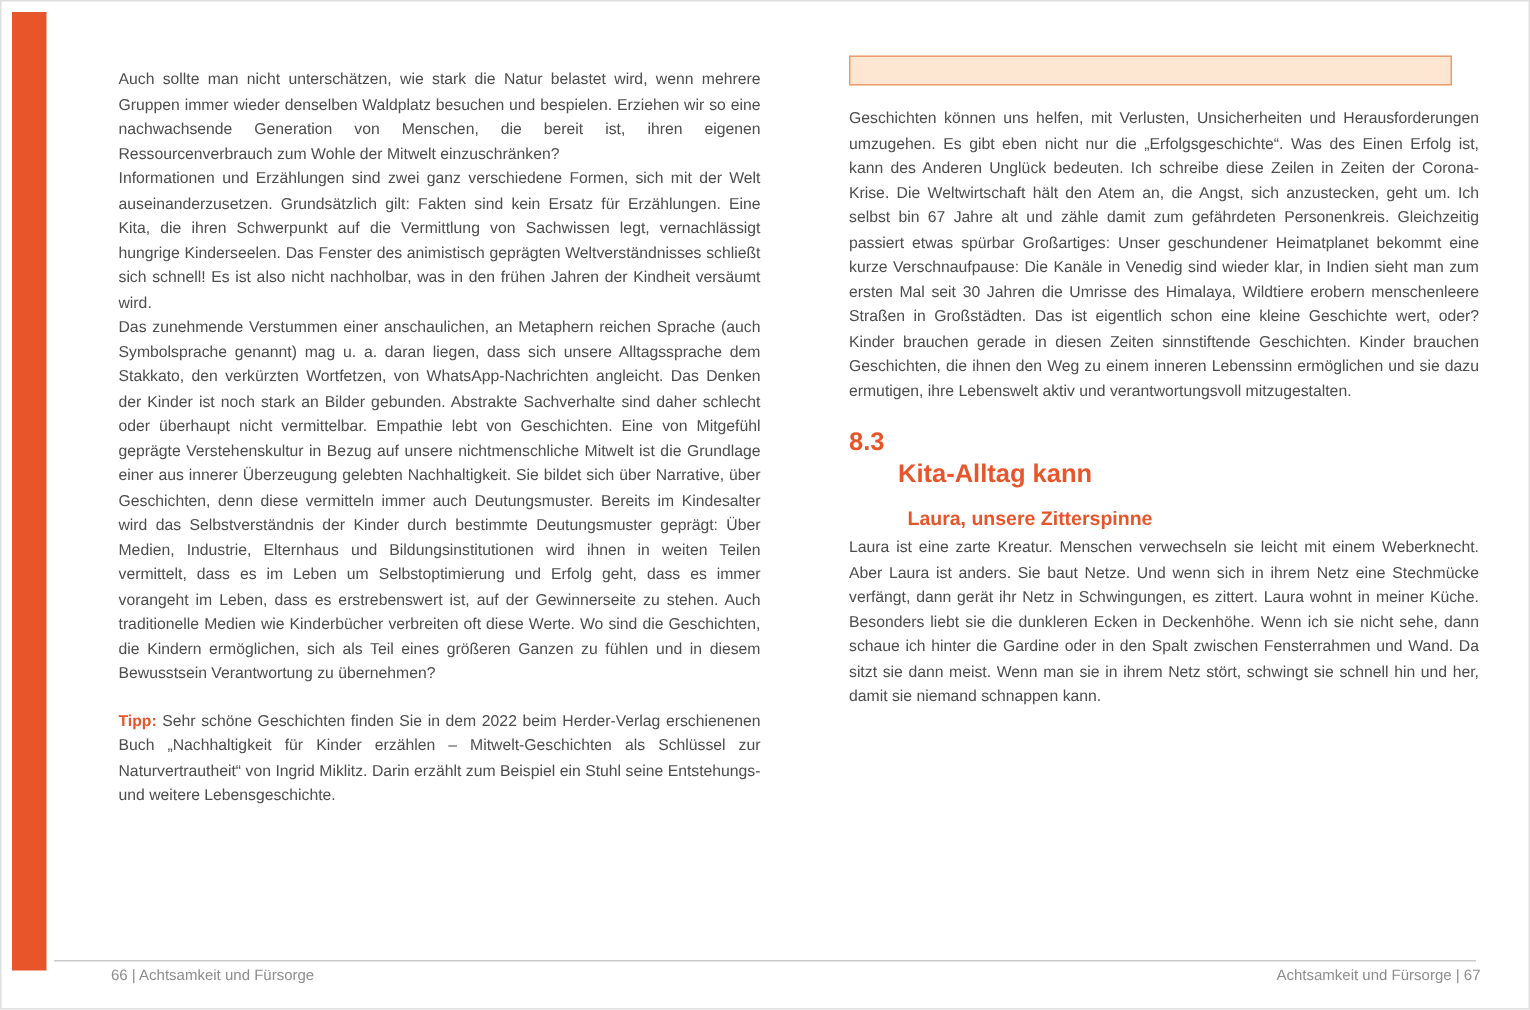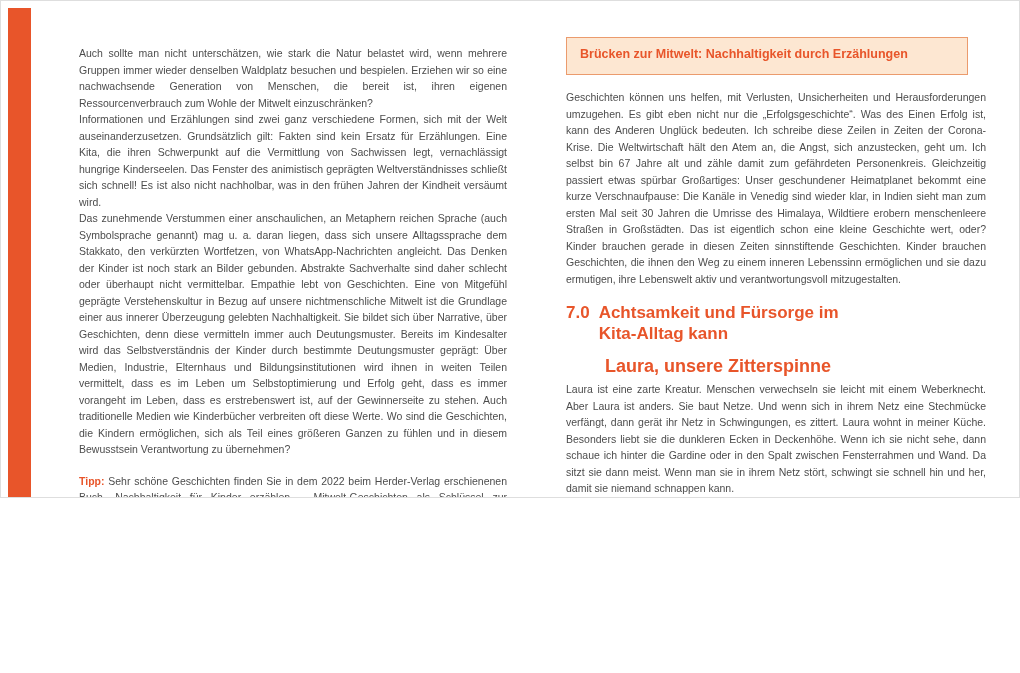--- a/index.html
+++ b/index.html
@@ -6,36 +6,36 @@
       --accent:#e8552a;
       --box-bg:#fde7d2;
       --box-border:#eb9b6d;
       --text:#4c4c4c;
       --muted:#8d8d8d;
       --rule:#c9c9c9;
     }
     *{box-sizing:border-box;}
     html,body{margin:0;padding:0;}
     body{background:#ffffff;font-family:"Liberation Sans",sans-serif;}
-    .spread{position:relative;width:1020px;height:498px;background:#fff;border:1px solid #dedede;overflow:hidden;text-decoration:underline;}
+    .spread{position:relative;width:1020px;height:673px;background:#fff;border:1px solid #dedede;overflow:hidden;text-decoration:underline;}
     .chapter-bar{position:absolute;left:7px;top:7px;width:23px;height:639px;background:var(--accent);}
     .page{position:absolute;}
     .page-left{left:78px;top:44px;width:428px;}
     .page-right{left:565px;top:36px;width:420px;}
     .body{margin:0;font-size:10.5px;line-height:16.5px;text-align:justify;color:var(--text);hyphens:auto;-webkit-hyphens:auto;}
     .intro{margin-bottom:0;}
     .h-orange{margin:16px 0 6px;font-size:14px;font-weight:bold;color:var(--accent);letter-spacing:.1px;}
     .tip{margin-top:15px;}
     .tip-label{color:var(--accent);font-weight:bold;}
     .callout{background:var(--box-bg);border:1px solid var(--box-border);width:402px;padding:9px 13px 9px;margin:0 0 14px;}
     .callout-title{margin:0 0 4px;font-size:12.5px;font-weight:bold;color:var(--accent);}
     .h-chapter{display:flex;gap:9px;margin:16px 0 0;color:var(--accent);font-size:17px;line-height:20.5px;font-weight:bold;}
     .h-num{flex:0 0 auto;}
     .h-lines{flex:1 1 auto;}
-    .sub{margin:12px 0 4px;font-size:18px;font-weight:bold;color:var(--accent);padding-left:39px;}
+    .sub{margin:12px 0 4px;font-size:13px;font-weight:bold;color:var(--accent);padding-left:39px;}
     .footer-rule{position:absolute;left:35px;right:35px;top:639px;height:0;border-top:1px solid var(--rule);}
     .footer{position:absolute;top:644px;font-size:10px;color:var(--muted);margin-left:38px;}
     .footer-left{left:35px;}
     .footer-right{right:32px;}
   </style>
 </head>
 <body>
 
 <div class="spread">
 
@@ -43,26 +43,25 @@
 
   <section class="page page-left">
     <p class="body intro">Auch sollte man nicht unterschätzen, wie stark die Natur belastet wird, wenn mehrere Gruppen immer wieder denselben Waldplatz besuchen und bespielen. Erziehen wir so eine nachwachsende Generation von Menschen, die bereit ist, ihren eigenen Ressourcenverbrauch zum Wohle der Mitwelt einzuschränken?</p>
     <p class="body">Informationen und Erzählungen sind zwei ganz verschiedene Formen, sich mit der Welt auseinanderzusetzen. Grundsätzlich gilt: Fakten sind kein Ersatz für Erzählungen. Eine Kita, die ihren Schwerpunkt auf die Vermittlung von Sachwissen legt, vernachlässigt hungrige Kinderseelen. Das Fenster des animistisch geprägten Weltverständnisses schließt sich schnell! Es ist also nicht nachholbar, was in den frühen Jahren der Kindheit versäumt wird.</p>
     <p class="body">Das zunehmende Verstummen einer anschaulichen, an Metaphern reichen Sprache (auch Symbolsprache genannt) mag u. a. daran liegen, dass sich unsere Alltagssprache dem Stakkato, den verkürzten Wortfetzen, von WhatsApp-Nachrichten angleicht. Das Denken der Kinder ist noch stark an Bilder gebunden. Abstrakte Sachverhalte sind daher schlecht oder überhaupt nicht vermittelbar. Empathie lebt von Geschichten. Eine von Mitgefühl geprägte Verstehenskultur in Bezug auf unsere nichtmenschliche Mitwelt ist die Grundlage einer aus innerer Überzeugung gelebten Nachhaltigkeit. Sie bildet sich über Narrative, über Geschichten, denn diese vermitteln immer auch Deutungsmuster. Bereits im Kindesalter wird das Selbstverständnis der Kinder durch bestimmte Deutungsmuster geprägt: Über Medien, Industrie, Elternhaus und Bildungsinstitutionen wird ihnen in weiten Teilen vermittelt, dass es im Leben um Selbstoptimierung und Erfolg geht, dass es immer vorangeht im Leben, dass es erstrebenswert ist, auf der Gewinnerseite zu stehen. Auch traditionelle Medien wie Kinderbücher verbreiten oft diese Werte. Wo sind die Geschichten, die Kindern ermöglichen, sich als Teil eines größeren Ganzen zu fühlen und in diesem Bewusstsein Verantwortung zu übernehmen?</p>
     <p class="body tip"><span class="tip-label">Tipp:</span> <span>Sehr schöne Geschichten finden Sie in dem 2022 beim Herder-Verlag erschienenen Buch „Nachhaltigkeit für Kinder erzählen – Mitwelt-Geschichten als Schlüssel zur Naturvertrautheit“ von Ingrid Miklitz. Darin erzählt zum Beispiel ein Stuhl seine Entstehungs- und weitere Lebensgeschichte.</span></p>
   </section>
 
   <section class="page page-right">
     <aside class="callout">
-      <h3 class="callout-title">Brücken zur Mitwelt: Nachhaltigkeit durch Erzählungen</h3>
     </aside>
     <p class="body">Geschichten können uns helfen, mit Verlusten, Unsicherheiten und Herausforderungen umzugehen. Es gibt eben nicht nur die „Erfolgsgeschichte“. Was des Einen Erfolg ist, kann des Anderen Unglück bedeuten. Ich schreibe diese Zeilen in Zeiten der Corona-Krise. Die Weltwirtschaft hält den Atem an, die Angst, sich anzustecken, geht um. Ich selbst bin 67 Jahre alt und zähle damit zum gefährdeten Personenkreis. Gleichzeitig passiert etwas spürbar Großartiges: Unser geschundener Heimatplanet bekommt eine kurze Verschnaufpause: Die Kanäle in Venedig sind wieder klar, in Indien sieht man zum ersten Mal seit 30 Jahren die Umrisse des Himalaya, Wildtiere erobern menschenleere Straßen in Großstädten. Das ist eigentlich schon eine kleine Geschichte wert, oder? Kinder brauchen gerade in diesen Zeiten sinnstiftende Geschichten. Kinder brauchen Geschichten, die ihnen den Weg zu einem inneren Lebenssinn ermöglichen und sie dazu ermutigen, ihre Lebenswelt aktiv und verantwortungsvoll mitzugestalten.</p>
     <h2 class="h-chapter">
-      <span class="h-num">7.0</span>
-      <span class="h-lines"><span>Achtsamkeit und Fürsorge im</span><br><span>Kita-Alltag kann</span></span>
+      <span class="h-num">8.3</span>
+      <span class="h-lines"><br><span>Kita-Alltag kann</span></span>
     </h2>
     <h3 class="sub">Laura, unsere Zitterspinne</h3>
     <p class="body">Laura ist eine zarte Kreatur. Menschen verwechseln sie leicht mit einem Weberknecht. Aber Laura ist anders. Sie baut Netze. Und wenn sich in ihrem Netz eine Stechmücke verfängt, dann gerät ihr Netz in Schwingungen, es zittert. Laura wohnt in meiner Küche. Besonders liebt sie die dunkleren Ecken in Deckenhöhe. Wenn ich sie nicht sehe, dann schaue ich hinter die Gardine oder in den Spalt zwischen Fensterrahmen und Wand. Da sitzt sie dann meist. Wenn man sie in ihrem Netz stört, schwingt sie schnell hin und her, damit sie niemand schnappen kann.</p>
   </section>
 
   <div class="footer-rule"></div>
   <div class="footer footer-left">66 | Achtsamkeit und Fürsorge</div>
   <div class="footer footer-right">Achtsamkeit und Fürsorge | 67</div>
 
 </div>

